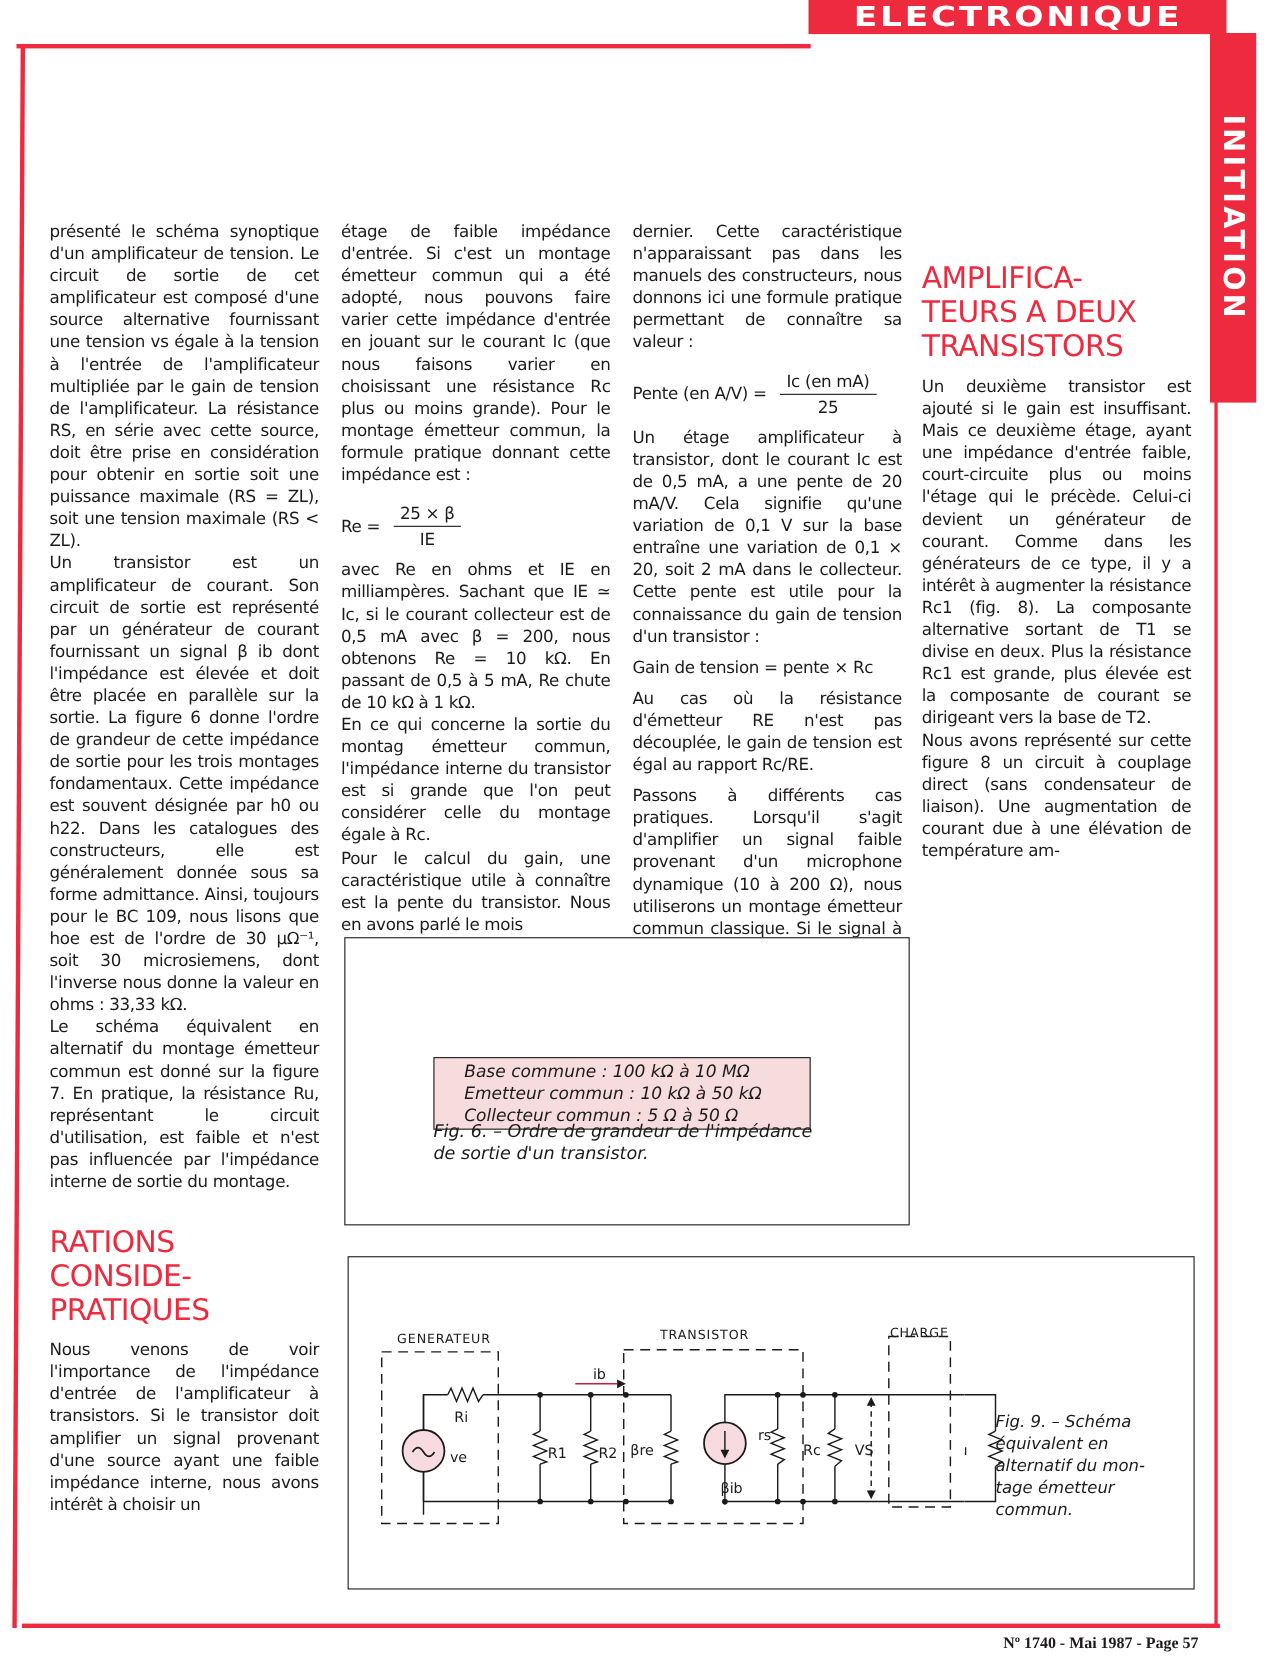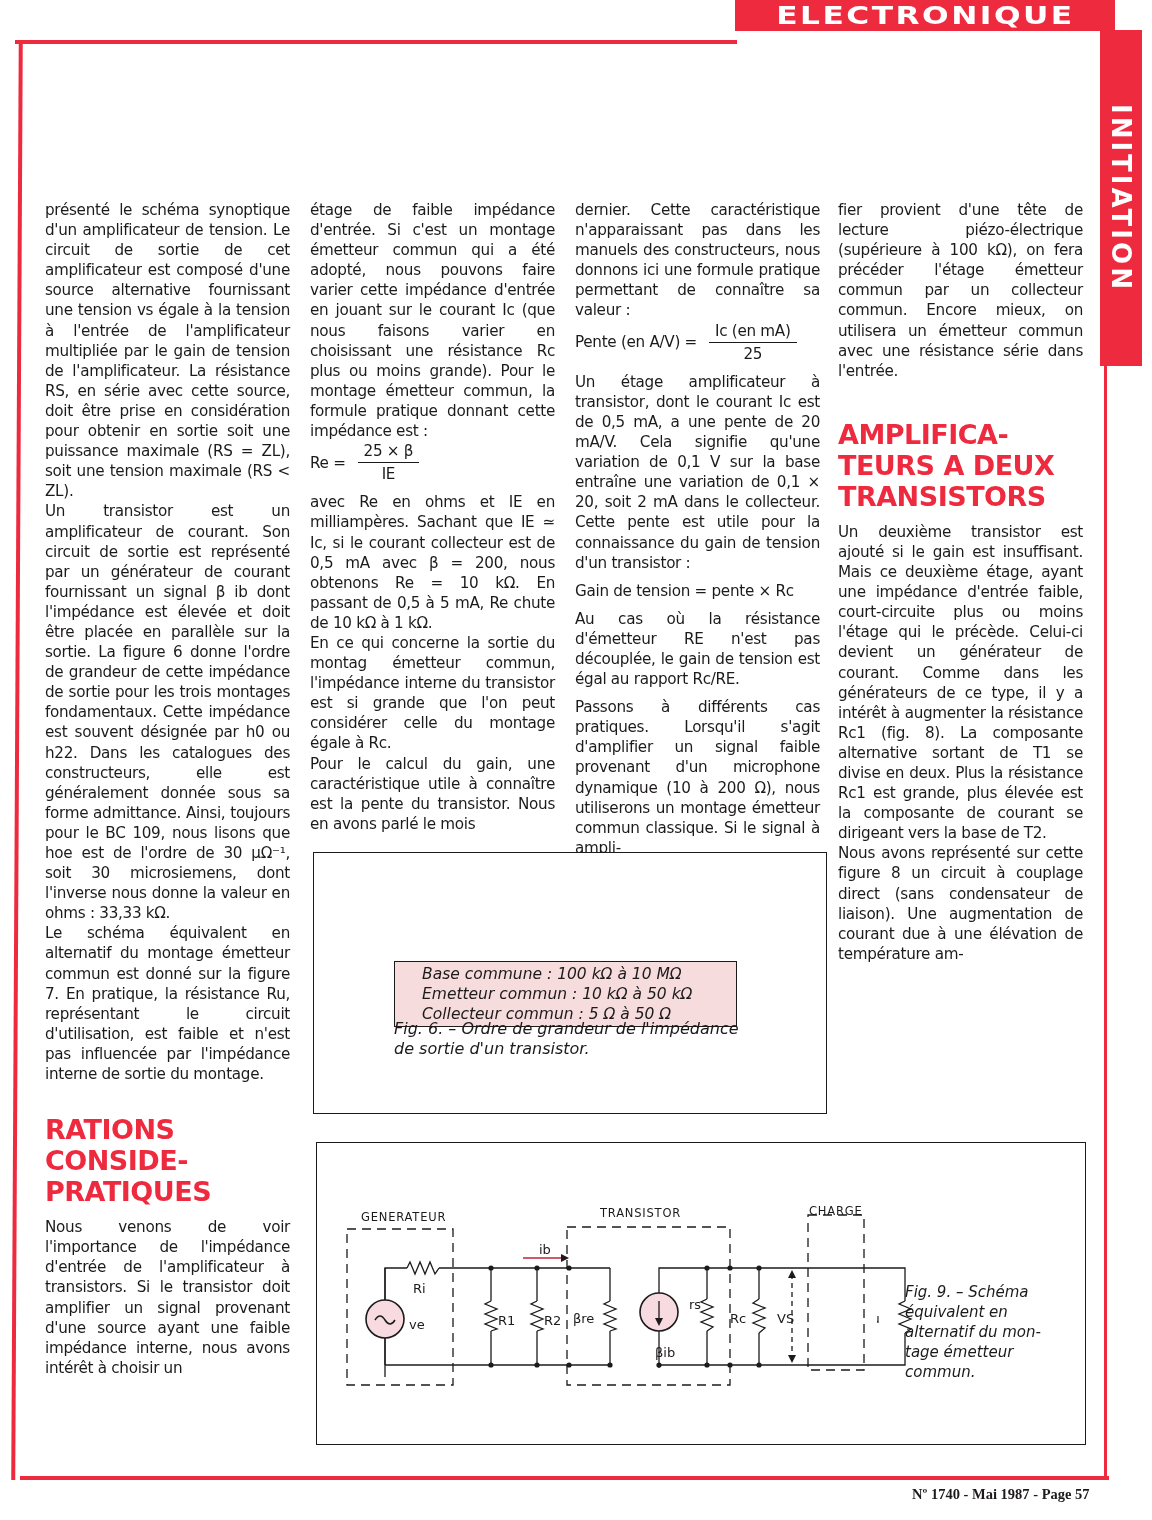--- a/index.html
+++ b/index.html
@@ -11,25 +11,25 @@
   .header-tab span { color:#fff; font-family:"DejaVu Sans", sans-serif; font-weight:bold;
                      font-size:25px; letter-spacing:2px; transform:scaleX(1.25); display:inline-block; }
   .side-tab { position:absolute; left:1100px; top:30px; width:42px; height:336px; background:#ee2a3f;
               display:flex; align-items:center; justify-content:center; }
   .side-tab span { color:#fff; font-weight:bold; font-size:26px; letter-spacing:3px;
                    writing-mode:vertical-rl; font-family:"DejaVu Sans", sans-serif; }
   .col { position:absolute; width:245px; font-size:15.2px; line-height:20.1px; text-align:justify;
          font-family:"DejaVu Sans", sans-serif; letter-spacing:-0.3px; }
   .col p { margin:0; }
   .col p.gap { margin-top:8px; }
-  .formula { display:flex; align-items:center; margin:0 0 8px 0; }
+  .formula { display:flex; align-items:center; margin:16px 0 8px 0; }
   .frac { display:inline-flex; flex-direction:column; align-items:center; margin-left:12px; }
   .frac .num { border-bottom:1.3px solid #1d1a1c; padding:0 6px 1px 6px; }
   .frac .den { padding-top:1px; }
-  .heading { font-family:"DejaVu Sans", sans-serif; font-weight:bold; color:#ee2a3f;
+  .heading { font-family:"DejaVu Sans", sans-serif; font-weight:normal; color:#ee2a3f;
              font-size:27px; line-height:31px; letter-spacing:-0.5px; margin:0; }
   .figbox { position:absolute; border:1.6px solid #1d1a1c; background:#fff; }
   .imp-table { position:absolute; left:80px; top:66px; width:343px; height:66px;
                background:#f6dcdc; border:1.5px solid #1d1a1c; padding:2px 0 0 27px; box-sizing:border-box;
                font-style:italic; font-size:15.5px; line-height:20px;margin-top:42px; }
   .caption { font-style:italic; font-size:16px; line-height:20px; position:absolute; }
   .footer { position:absolute; left:912px; top:1486px; font-weight:bold; font-size:14.5px;
             font-family:Liberation Serif, serif; }
 </style>
 </head>
@@ -82,21 +82,20 @@
       <span class="den">25</span>
     </span>
   </div>
   <p>Un étage amplificateur à transistor, dont le courant Ic est de 0,5 mA, a une pente de 20 mA/V. Cela signifie qu'une variation de 0,1 V sur la base entraîne une variation de 0,1 × 20, soit 2 mA dans le collecteur. Cette pente est utile pour la connaissance du gain de tension d'un transistor :</p>
   <p class="gap">Gain de tension = pente × Rc</p>
   <p class="gap">Au cas où la résistance d'émetteur RE n'est pas découplée, le gain de tension est égal au rapport Rc/RE.</p>
   <p class="gap">Passons à différents cas pratiques. Lorsqu'il s'agit d'amplifier un signal faible provenant d'un microphone dynamique (10 à 200 Ω), nous utiliserons un montage émetteur commun classique. Si le signal à ampli-</p>
 </div>
 
 <div class="col" style="left:838px; top:200px;">
-  <p>fier provient d'une tête de lecture piézo-électrique (supérieure à 100 kΩ), on fera précéder l'étage émetteur commun par un collecteur commun. Encore mieux, on utilisera un émetteur commun avec une résistance série dans l'entrée.</p>
   <div style="margin:38px 0 10px 0;">
     <p class="heading">AMPLIFICA-</p>
     <p class="heading">TEURS A DEUX</p>
     <p class="heading">TRANSISTORS</p>
   </div>
   <p>Un deuxième transistor est ajouté si le gain est insuffisant. Mais ce deuxième étage, ayant une impédance d'entrée faible, court-circuite plus ou moins l'étage qui le précède. Celui-ci devient un générateur de courant. Comme dans les générateurs de ce type, il y a intérêt à augmenter la résistance Rc1 (fig. 8). La composante alternative sortant de T1 se divise en deux. Plus la résistance Rc1 est grande, plus élevée est la composante de courant se dirigeant vers la base de T2.</p>
   <p>Nous avons représenté sur cette figure 8 un circuit à couplage direct (sans condensateur de liaison). Une augmentation de courant due à une élévation de température am-</p>
 </div>
 
 <div class="figbox" style="left:313px; top:852px; width:512px; height:260px;">

